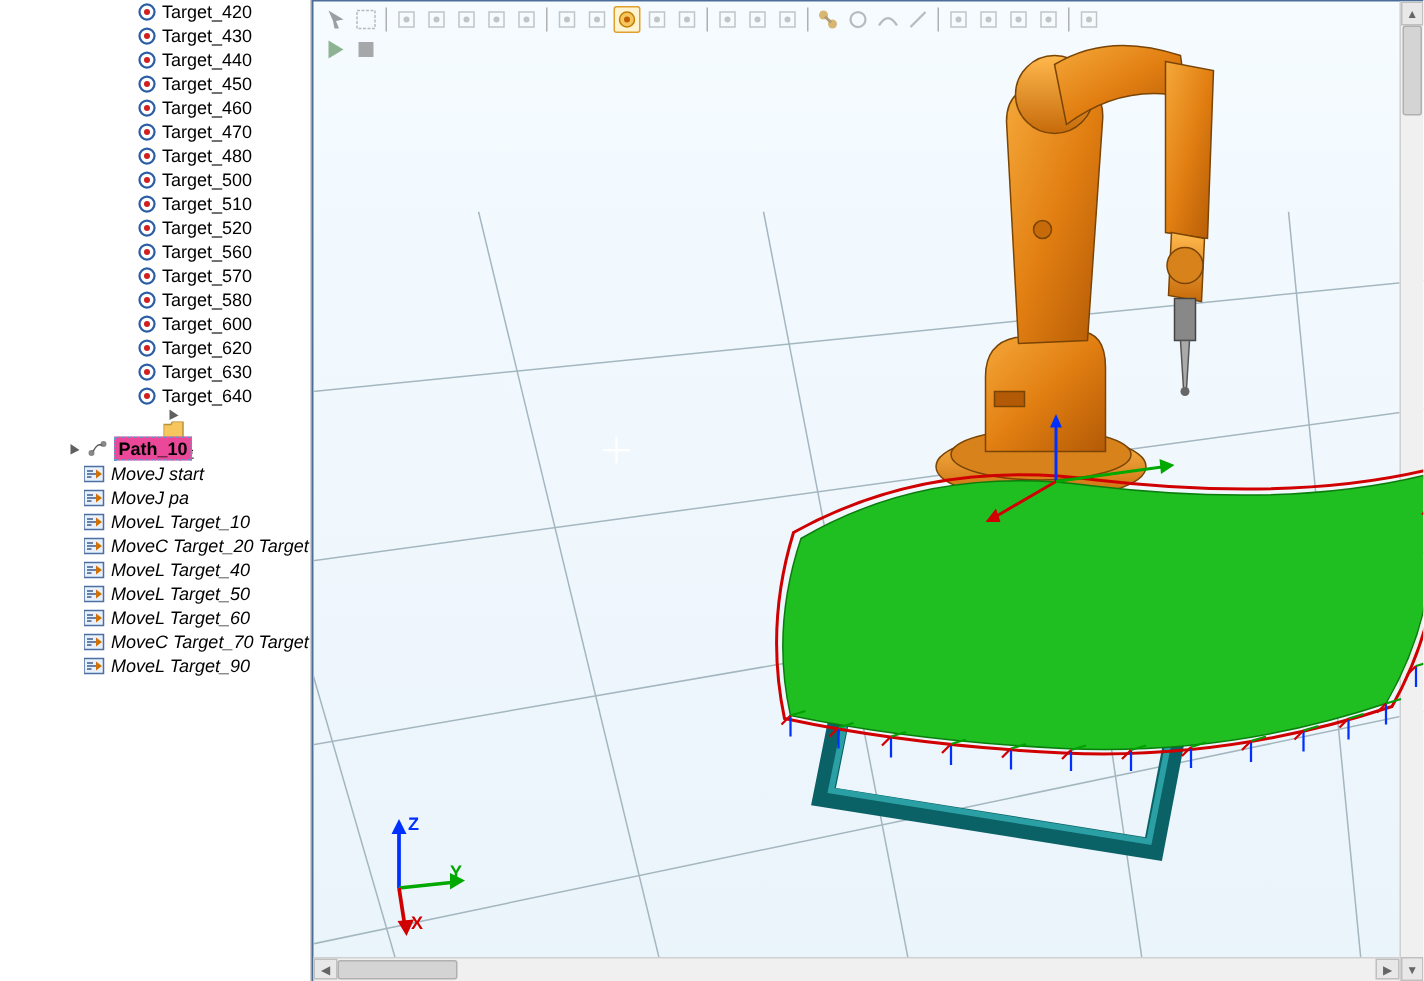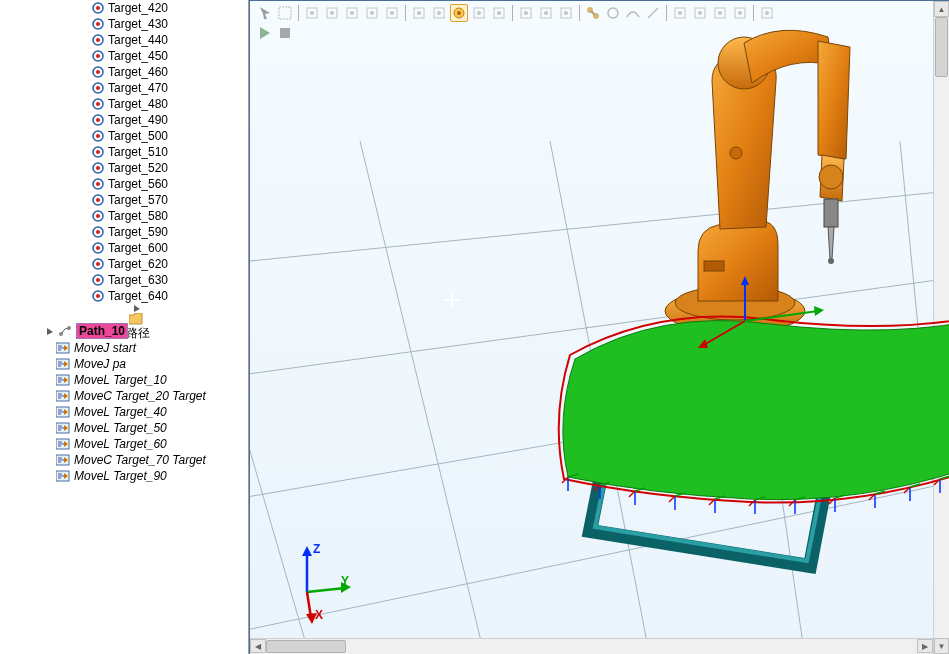--- a/index.html
+++ b/index.html
@@ -6,21 +6,21 @@
 body {
   font-family: "SimSun", "Microsoft YaHei", sans-serif;
   font-size: 12px;
   background: #fff;
   width: 949px;
   height: 654px;
   overflow: hidden;
   display: flex;
 }
 .sidebar {
-  width: 249px;
+  width: 208px;
   height: 654px;
   border-right: 1px solid #a0a0a0;
   background: #fff;
   overflow: hidden;
   padding-top: 0;
 }
 .tree-item {
   display: flex;
   align-items: center;
   height: 16px;
@@ -312,29 +312,20 @@
         </span>
         <span class="label">Target_480</span>
       </div>
       <div class="tree-item">
         <span class="target-icon">
           <svg width="12" height="12">
             <circle cx="6" cy="6" r="5" fill="none" stroke="#2a5fa8" stroke-width="1.5"></circle>
             <circle cx="6" cy="6" r="2" fill="#d02020"></circle>
           </svg>
         </span>
-        <span class="label">Target_490</span>
-      </div>
-      <div class="tree-item">
-        <span class="target-icon">
-          <svg width="12" height="12">
-            <circle cx="6" cy="6" r="5" fill="none" stroke="#2a5fa8" stroke-width="1.5"></circle>
-            <circle cx="6" cy="6" r="2" fill="#d02020"></circle>
-          </svg>
-        </span>
         <span class="label">Target_500</span>
       </div>
       <div class="tree-item">
         <span class="target-icon">
           <svg width="12" height="12">
             <circle cx="6" cy="6" r="5" fill="none" stroke="#2a5fa8" stroke-width="1.5"></circle>
             <circle cx="6" cy="6" r="2" fill="#d02020"></circle>
           </svg>
         </span>
         <span class="label">Target_510</span>
@@ -367,29 +358,20 @@
         <span class="label">Target_570</span>
       </div>
       <div class="tree-item">
         <span class="target-icon">
           <svg width="12" height="12">
             <circle cx="6" cy="6" r="5" fill="none" stroke="#2a5fa8" stroke-width="1.5"></circle>
             <circle cx="6" cy="6" r="2" fill="#d02020"></circle>
           </svg>
         </span>
         <span class="label">Target_580</span>
-      </div>
-      <div class="tree-item">
-        <span class="target-icon">
-          <svg width="12" height="12">
-            <circle cx="6" cy="6" r="5" fill="none" stroke="#2a5fa8" stroke-width="1.5"></circle>
-            <circle cx="6" cy="6" r="2" fill="#d02020"></circle>
-          </svg>
-        </span>
-        <span class="label">Target_590</span>
       </div>
       <div class="tree-item">
         <span class="target-icon">
           <svg width="12" height="12">
             <circle cx="6" cy="6" r="5" fill="none" stroke="#2a5fa8" stroke-width="1.5"></circle>
             <circle cx="6" cy="6" r="2" fill="#d02020"></circle>
           </svg>
         </span>
         <span class="label">Target_600</span>
       </div>

